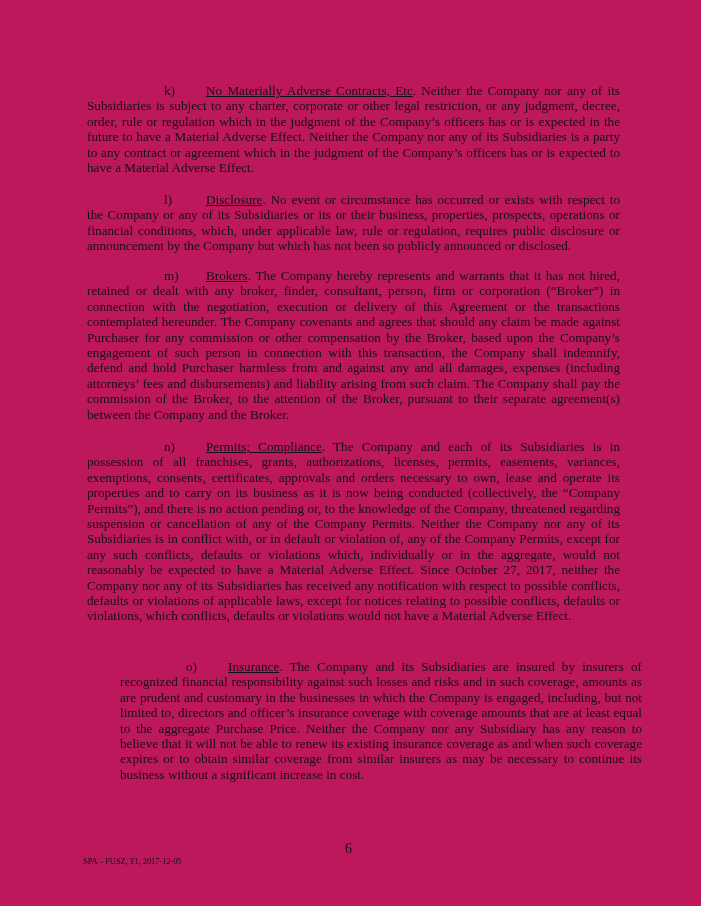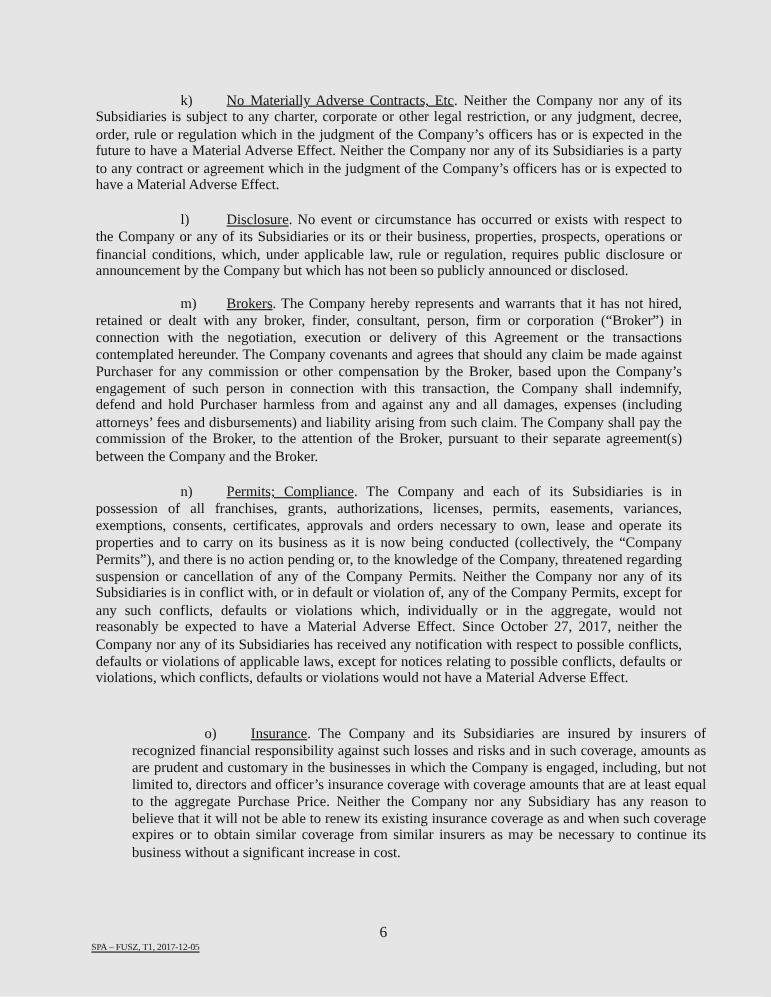--- a/index.html
+++ b/index.html
@@ -1,26 +1,26 @@
 <!DOCTYPE html>
 <html><head>
 <meta charset="utf-8">
 <style>
   html, body { margin: 0; padding: 0; background: #ffffff; }
   body { width: 701px; height: 906px; position: relative; overflow: hidden;
          font-family: "Liberation Serif", serif; color: #111111; }
-  .page { position: absolute; left: 0; top: 0; width: 701px; height: 906px; background: #e5e5e5; }
+  .page { position: absolute; left: 0; top: 0; width: 701px; height: 906px; background: #be185d; }
   .para { position: absolute; left: 87px; width: 533px; font-size: 13.2px; line-height: 15.4px;
           text-align: justify; margin: 0; }
   .para.o { left: 98px; width: 522px; margin-left: 22px; }
   .para .lbl { display: inline-block; margin-left: 77px; width: 42px; }
   .para.o .lbl { margin-left: 66px; }
   .para .ttl { text-decoration: underline; }
   .pagenum { position: absolute; left: 345px; top: 841px; font-size: 14px; }
-  .footer { position: absolute; left: 83px; top: 856px; font-size: 8.5px; letter-spacing: -0.1px; text-decoration: underline; }
+  .footer { position: absolute; left: 83px; top: 856px; font-size: 8.5px; letter-spacing: -0.1px; }
 </style>
 </head>
 <body>
 
 <div class="page">
 
   <p class="para" style="top:83px;"><span class="lbl">k)</span><span class="ttl">No Materially Adverse Contracts, Etc</span><span>. Neither the Company nor any of its Subsidiaries is subject to any charter, corporate or other legal restriction, or any judgment, decree, order, rule or regulation which in the judgment of the Company’s officers has or is expected in the future to have a Material Adverse Effect. Neither the Company nor any of its Subsidiaries is a party to any contract or agreement which in the judgment of the Company’s officers has or is expected to have a Material Adverse Effect.</span></p>
 
   <p class="para" style="top:192px;"><span class="lbl">l)</span><span class="ttl">Disclosure</span><span>. No event or circumstance has occurred or exists with respect to the Company or any of its Subsidiaries or its or their business, properties, prospects, operations or financial conditions, which, under applicable law, rule or regulation, requires public disclosure or announcement by the Company but which has not been so publicly announced or disclosed.</span></p>
 

